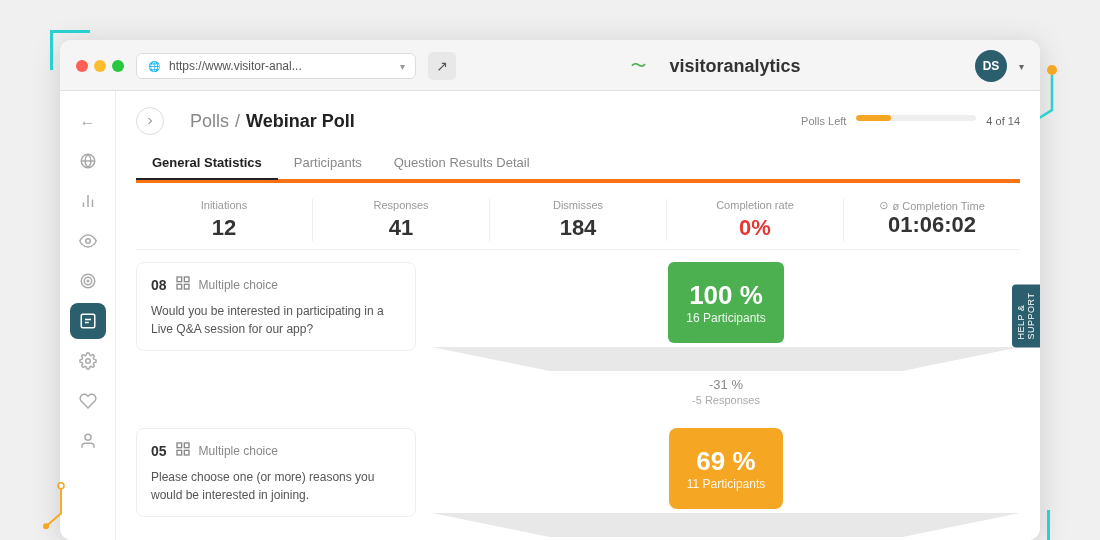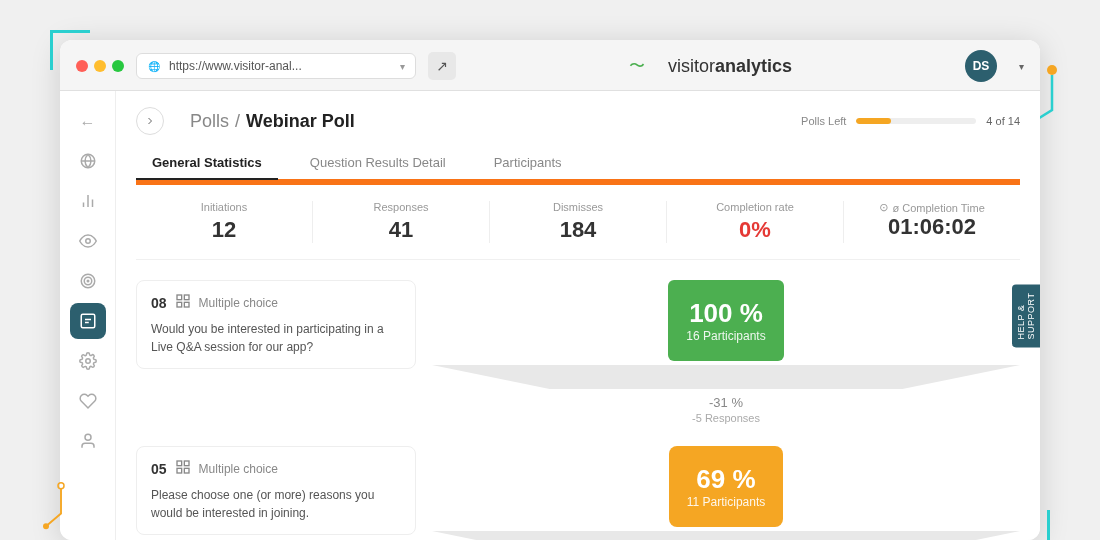--- a/index.html
+++ b/index.html
@@ -125,21 +125,21 @@
     }
     .logo-icon {
       color: #4caf50;
       margin-right: 4px;
       font-size: 16px;
     }
 
     .browser-user {
       display: flex;
       align-items: center;
-      gap: 22px;
+      gap: 12px;
     }
     .avatar {
       width: 32px; height: 32px;
       border-radius: 50%;
       background: #2c5f6e;
       color: white;
       font-size: 12px;
       font-weight: bold;
       display: flex; align-items: center; justify-content: center;
     }
@@ -213,21 +213,20 @@
     }
     .breadcrumb-sep { color: #888; }
     .breadcrumb-current {
       font-size: 18px;
       font-weight: 700;
       color: #222;
     }
 
     .polls-left-section {
       display: flex;
-      align-items: center;
       gap: 10px;
     }
     .polls-left-label {
       font-size: 11px;
       color: #888;
     }
     .polls-progress-bar {
       width: 120px;
       height: 6px;
       background: #eee;
@@ -240,45 +239,45 @@
       border-radius: 3px;
     }
     .polls-count {
       font-size: 11px;
       color: #666;
     }
 
     
     .tabs {
       display: flex;
-      gap: 16px;
-      border-bottom: 6px solid #f97316;
+      gap: 0;
+      border-bottom: 4px solid #f97316;
       margin-bottom: 16px;
     }
     .tab {
       padding: 8px 16px;
       font-size: 13px;
       color: #888;
       cursor: pointer;
       border-bottom: 2px solid transparent;
       margin-bottom: -1px;
     }
     .tab.active {
       color: #222;
       font-weight: 600;
       border-bottom: 2px solid #222;
     }
 
     
     .stats-row {
       display: flex;
       gap: 0;
-      margin-bottom: 20px;
+      margin-bottom: 12px;
       border-bottom: 1px solid #f0f0f0;
-      padding-bottom: 16px;
+      padding-bottom: 8px;
     }
     .stat-item {
       flex: 1;
       text-align: center;
     }
     .stat-label {
       font-size: 11px;
       color: #999;
       margin-bottom: 4px;
     }
@@ -446,21 +445,21 @@
           <div class="tl tl-green"></div>
         </div>
         <div class="address-bar">
           <span class="address-bar-favicon">🌐</span>
           <span class="address-text">https://www.visitor-anal...</span>
           <span class="address-chevron">▾</span>
         </div>
         <div class="browser-reload">↗</div>
         <div class="browser-nav-logo">
           <span class="logo-icon">〜</span>
-          <span><span style="font-weight:400;margin-left:19px;">visitor</span><span style="font-weight:700;">analytics</span></span>
+          <span><span style="font-weight:700;margin-left:19px;">visitor</span><span style="font-weight:700;">analytics</span></span>
         </div>
         <div class="browser-user">
           <div class="avatar">DS</div>
           <span class="avatar-chevron">▾</span>
         </div>
       </div>
     </div>
 
     <div class="browser-body">
 
@@ -534,22 +533,22 @@
             <span class="polls-left-label">Polls Left</span>
             <div class="polls-progress-bar">
               <div class="polls-progress-fill" style="width: 29%;"></div>
             </div>
             <span class="polls-count">4 of 14</span>
           </div>
         </div>
 
         <div class="tabs">
           <div class="tab active">General Statistics</div>
+          <div class="tab">Participants</div>
           <div class="tab">Question Results Detail</div>
-          <div class="tab">Participants</div>
         </div>
 
         <div class="stats-row">
           <div class="stat-item">
             <div class="stat-label">Initiations</div>
             <div class="stat-value">12</div>
           </div>
           <div class="divider-vertical"></div>
           <div class="stat-item">
             <div class="stat-label">Responses</div>

